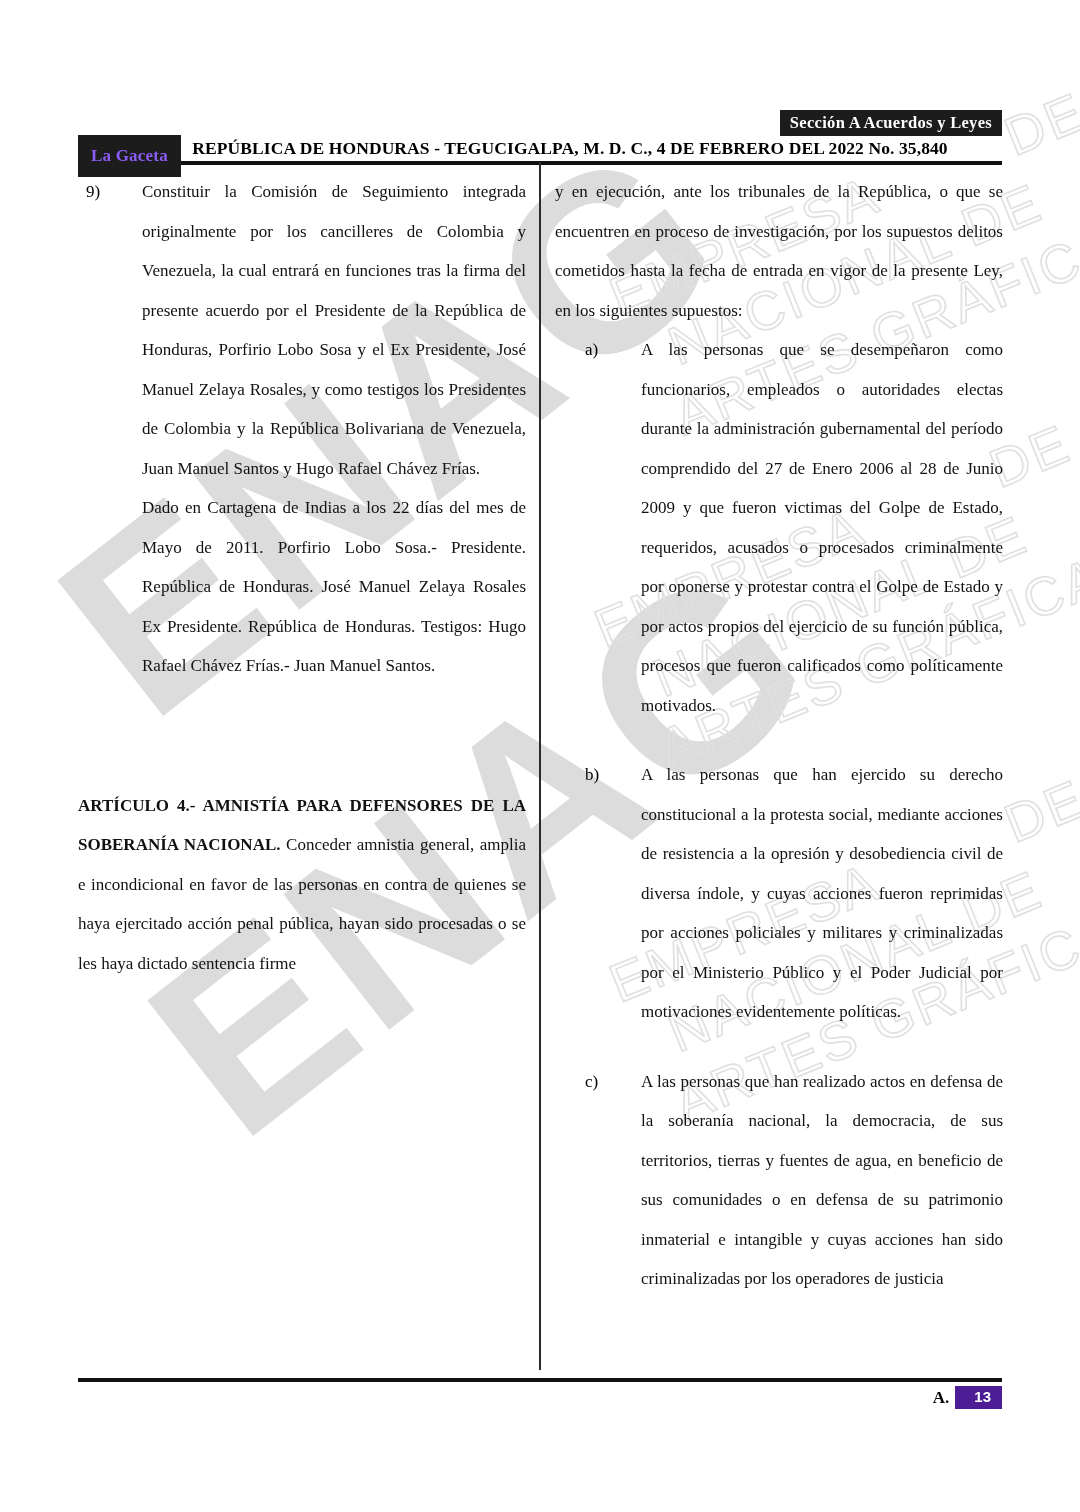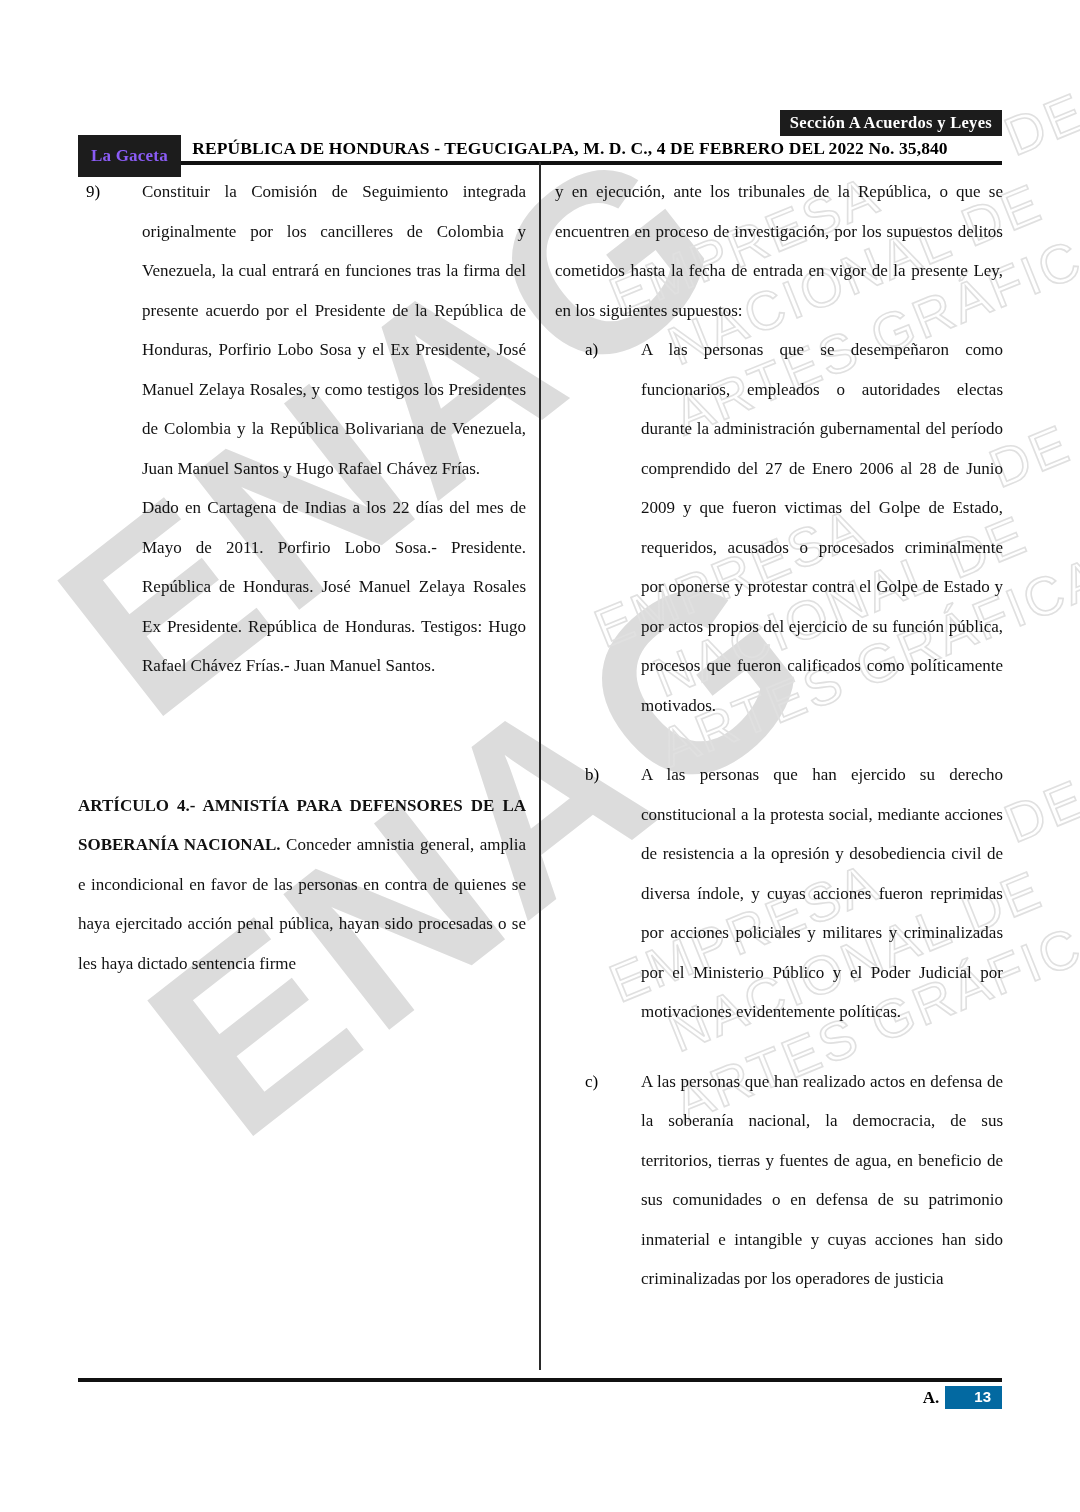--- a/index.html
+++ b/index.html
@@ -218,26 +218,26 @@
     display: flex;
     align-items: center;
     gap: 6px;
   }
   .footer-a {
     font-family: "Liberation Serif", "DejaVu Serif", serif;
     font-weight: bold;
     font-size: 17px;
   }
   .footer-num {
-    background: #0369a1;
+    background: #4c1d95;
     color: #fff;
     font-family: "Liberation Sans", "DejaVu Sans", sans-serif;
     font-weight: bold;
     font-size: 15px;
-    padding: 2px 11px 3px 29px;
+    padding: 2px 11px 3px 19px;
     line-height: 1.2;
   }
 </style>
 </head>
 <body>
 
 <div class="page">
 
   <div class="wm-layer">
     <div class="wm-enag a">ENAG</div>

